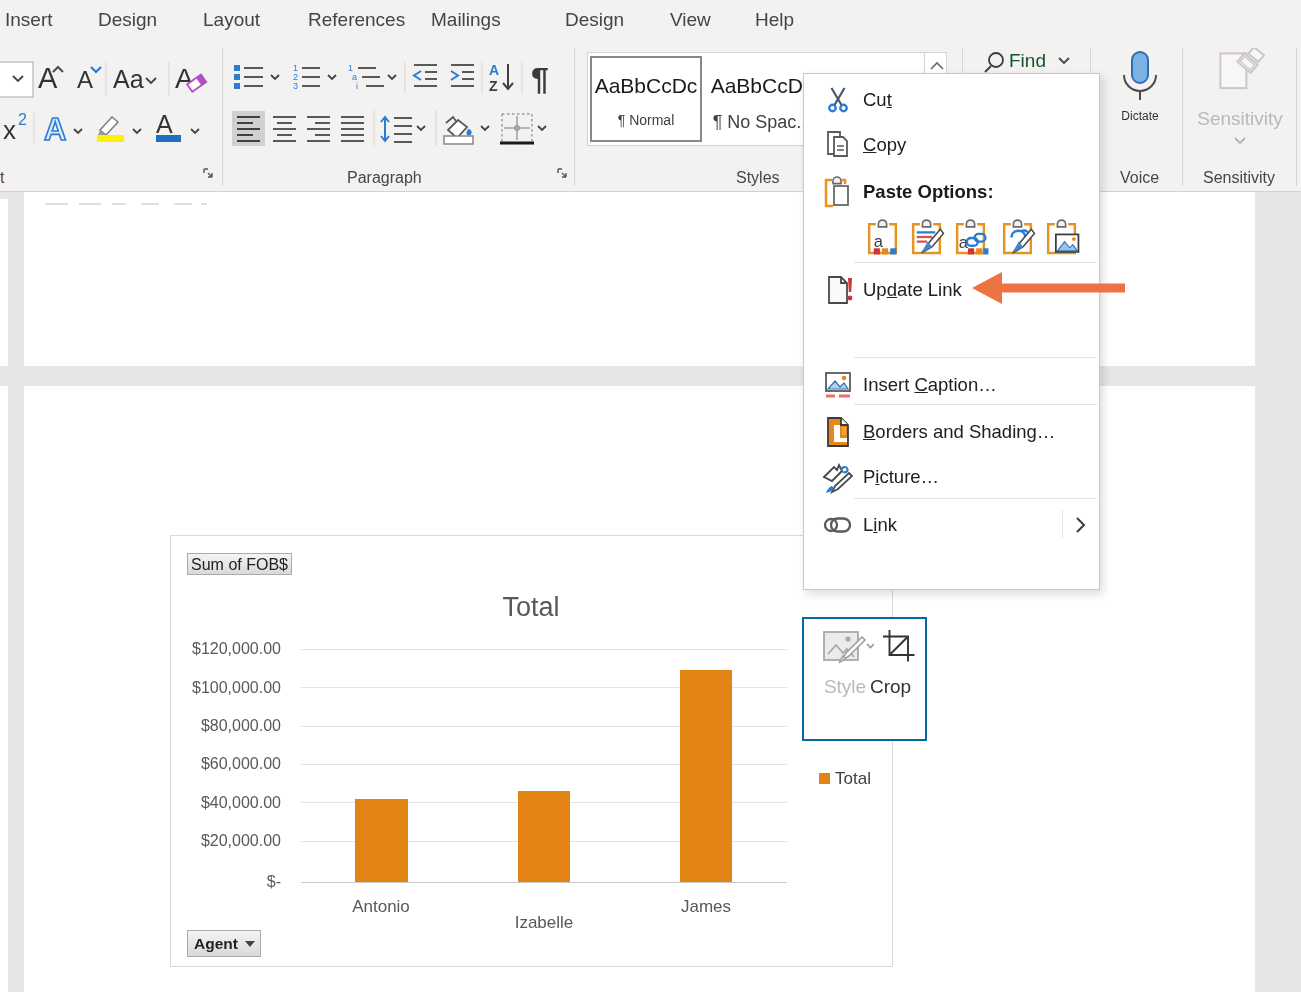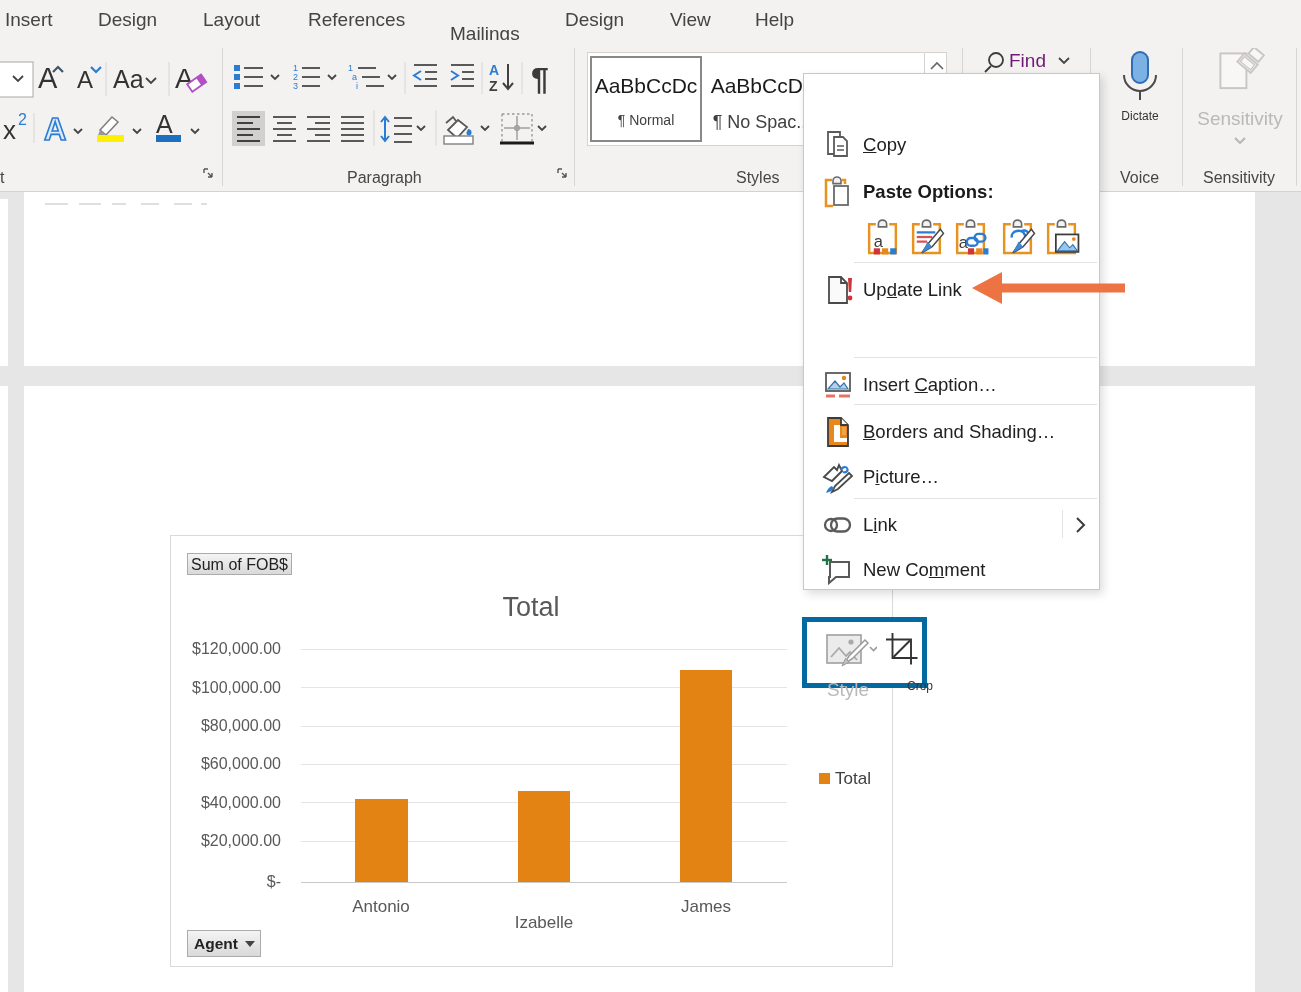--- a/index.html
+++ b/index.html
@@ -16,38 +16,38 @@
 
 .page { position:absolute; background:#fff; }
 
 #menu { left:803px; top:73px; width:297px; height:517px; background:#fff; border:1px solid #c8c8c8; box-shadow:3px 4px 9px rgba(0,0,0,0.14); z-index:30; }
 .mi { position:absolute; left:0; width:100%; height:45px; }
 .mi .txt { position:absolute; left:59px; top:50%; transform:translateY(-50%); font-size:18.5px; color:#212121; white-space:nowrap; }
 .mi .ic { position:absolute; left:17px; top:50%; transform:translateY(-50%); width:34px; height:34px; }
 .msep { position:absolute; left:50px; right:2px; height:1px; background:#e4e2e0; }
 .chev { position:absolute; }
 
-#minibar { left:802px; top:617px; width:125px; height:71px; background:#fff; border:5px solid #0369a1; z-index:25; }
+#minibar { left:802px; top:617px; width:125px; height:124px; background:#fff; border:2px solid #0369a1; z-index:25; }
 
 #chart { left:170px; top:535px; width:723px; height:432px; background:#fff; border:1px solid #d9d9d9; }
 .gline { position:absolute; left:130px; width:486px; height:1px; background:#e4e4e4; }
 .ylab { position:absolute; width:102px; text-align:right; font-size:16px; color:#595959; }
 .bar { position:absolute; background:#e38314; }
 .xlab { position:absolute; font-size:17px; color:#595959; text-align:center; width:120px; }
 .pvbtn { position:absolute; background:linear-gradient(#f4f4f4,#d9d9d9); border:1px solid #ababab; color:#222; font-size:16px; text-align:center; }
 </style>
 </head>
 <body>
 
 <div id="tabrow" class="abs">
 <span class="tab" style="left:5px;">Insert</span>
 <span class="tab" style="left:98px;">Design</span>
 <span class="tab" style="left:203px;">Layout</span>
 <span class="tab" style="left:308px;">References</span>
-<span class="tab" style="left:450px;margin-top:14px;">Mailings</span>
+<span class="tab" style="left:431px;">Mailings</span>
 <span class="tab" style="left:565px;">Design</span>
 <span class="tab" style="left:670px;">View</span>
 <span class="tab" style="left:755px;">Help</span>
 </div>
 
 <div id="ribbon" class="abs">
 <div class="vsep" style="left:222px;top:8px;height:138px;"></div>
 <div class="vsep" style="left:574px;top:8px;height:138px;"></div>
 <div class="vsep" style="left:962px;top:8px;height:138px;"></div>
 <div class="vsep" style="left:1090px;top:8px;height:138px;"></div>
@@ -245,21 +245,21 @@
     <div style="margin-top:18px;font-size:21px;color:#1a1a1a;">AaBbCcDc</div>
     <div style="margin-top:14px;font-size:18px;color:#404040;">¶ No Spac...</div>
   </div>
 </div>
 
 <div class="abs" style="left:980px;top:8px;width:110px;height:30px;">
   <svg class="abs" style="left:3px;top:3px;" width="24" height="24" viewBox="0 0 24 24">
         <circle cx="13" cy="9" r="7" fill="none" stroke="#3b3b3b" stroke-width="1.8"></circle>
         <line x1="8" y1="15" x2="2" y2="21" stroke="#3b3b3b" stroke-width="1.8"></line>
       </svg>
-  <span class="abs" style="left:29px;top:2px;font-size:19px;color:#701a75;">Find</span>
+  <span class="abs" style="left:29px;top:2px;font-size:19px;color:#14532d;">Find</span>
   <svg class="abs" style="left:77px;top:8px;" width="14" height="10" viewBox="0 0 14 10">
         <path d="M2 2 l5 5 5-5" fill="none" stroke="#444" stroke-width="1.8"></path>
       </svg>
 </div>
 
 <div class="abs" style="left:1108px;top:9px;width:64px;height:130px;">
   <svg class="abs" style="left:12px;top:2px;" width="40" height="52" viewBox="0 0 40 52">
         <rect x="12" y="1" width="16" height="31" rx="8" fill="#7cb1e3" stroke="#2f6db6" stroke-width="2"></rect>
         <path d="M4 24 a16 16 0 0 0 32 0" fill="none" stroke="#4a4a4a" stroke-width="2"></path>
         <line x1="20" y1="40" x2="20" y2="49" stroke="#4a4a4a" stroke-width="2"></line>
@@ -334,20 +334,31 @@
   <div class="xlab" style="left:150px;top:361px;">Antonio</div>
   <div class="xlab" style="left:313px;top:361px;margin-top:16px;">Izabelle</div>
   <div class="xlab" style="left:475px;top:361px;">James</div>
   <div class="abs" style="left:648px;top:237px;width:11px;height:11px;background:#e38314;"></div>
   <div class="abs" style="left:664px;top:233px;font-size:17px;color:#404040;">Total</div>
   <div class="pvbtn" style="left:16px;top:394px;width:74px;height:27px;line-height:25px;font-weight:bold;font-size:15.5px;text-align:left;padding-left:6px;">Agent<span style="position:absolute;right:5px;top:10px;width:0;height:0;border-left:5px solid transparent;border-right:5px solid transparent;border-top:6px solid #444;"></span></div>
 </div>
 
 <div id="menu" class="abs">
 
+  <div class="mi" style="top:3px;">
+    <svg class="ic" viewBox="0 0 34 34">
+        <g stroke="#4a5668" stroke-width="2.2" fill="none">
+          <line x1="10.5" y1="5" x2="20.5" y2="22"></line>
+          <line x1="23.5" y1="5" x2="13.5" y2="22"></line>
+        </g>
+        <circle cx="11.5" cy="25" r="3.2" fill="none" stroke="#2b7cd3" stroke-width="2.4"></circle>
+        <circle cx="22.5" cy="25" r="3.2" fill="none" stroke="#2b7cd3" stroke-width="2.4"></circle>
+      </svg>
+    <span class="txt">Cu<u>t</u></span>
+  </div>
 
   <div class="mi" style="top:48px;">
     <svg class="ic" viewBox="0 0 34 34">
         <g fill="#fff" stroke="#5a5a5a" stroke-width="1.8">
           <path d="M7 4 h12 v22 h-12 z"></path>
           <path d="M13 9 h9 l4 4 v15 h-13 z"></path>
         </g>
         <g stroke="#5a5a5a" stroke-width="1.5">
           <line x1="16" y1="18" x2="23" y2="18"></line>
           <line x1="16" y1="22" x2="23" y2="22"></line>
@@ -464,30 +475,20 @@
           <rect x="10" y="10.5" width="19" height="13" rx="6.5"></rect>
         </g>
       </svg>
     <span class="txt">L<u>i</u>nk</span>
     <div style="position:absolute;right:36px;top:8px;width:1px;height:28px;background:#e6e4e2;"></div>
     <svg class="chev" style="right:13px;top:14px;" width="11" height="18" viewBox="0 0 11 18">
         <path d="M2 2 l7 7 -7 7" fill="none" stroke="#3b3b3b" stroke-width="2"></path>
       </svg>
   </div>
 
-  <div class="mi" style="top:473px;">
-    <svg class="ic" viewBox="0 0 34 34">
-        <path d="M9 9 h19 v15 h-13 l-7 6 v-6 h1 z" fill="#fff" stroke="#5a5a5a" stroke-width="2"></path>
-        <g stroke="#217346" stroke-width="2.4">
-          <line x1="6" y1="2" x2="6" y2="12"></line>
-          <line x1="1" y1="7" x2="11" y2="7"></line>
-        </g>
-      </svg>
-    <span class="txt">New Co<u>m</u>ment</span>
-  </div>
 </div>
 
 <div id="arrow" class="abs" style="z-index:40;left:972px;top:265px;"><svg width="155" height="46" viewBox="0 0 155 46">
       <path d="M0 23 L30 7 L30 18.5 L153 18.5 L153 27.5 L30 27.5 L30 39 Z" fill="#ed7442"></path>
     </svg></div>
 
 <div id="minibar" class="abs">
   <svg style="position:absolute;left:18px;top:11px;" width="52" height="36" viewBox="0 0 52 36">
       <rect x="2" y="2" width="34" height="28" fill="#ebebeb" stroke="#a9a9a9" stroke-width="1.8"></rect>
       <circle cx="26" cy="9" r="2.6" fill="#a9a9a9"></circle>
@@ -497,14 +498,14 @@
       <path d="M45 14 l3.5 3.5 3.5-3.5" fill="none" stroke="#9a9a9a" stroke-width="1.6"></path>
     </svg>
   <svg style="position:absolute;left:78px;top:10px;" width="34" height="34" viewBox="0 0 34 34">
       <g fill="none" stroke="#333" stroke-width="1.9">
         <path d="M7.5 1 v25 h25"></path>
         <path d="M1 7.5 h25 v25"></path>
         <line x1="8.5" y1="25" x2="25" y2="8.5"></line>
       </g>
     </svg>
   <div class="abs" style="left:2px;top:57px;width:78px;text-align:center;font-size:19px;color:#b9b9b9;">Style</div>
-  <div class="abs" style="left:66px;top:57px;width:60px;text-align:right;font-size:12px;color:#333;">Crop</div>
+  <div class="abs" style="left:66px;top:57px;width:60px;text-align:left;font-size:19px;color:#333;">Crop</div>
 </div>
 
 </body></html>

